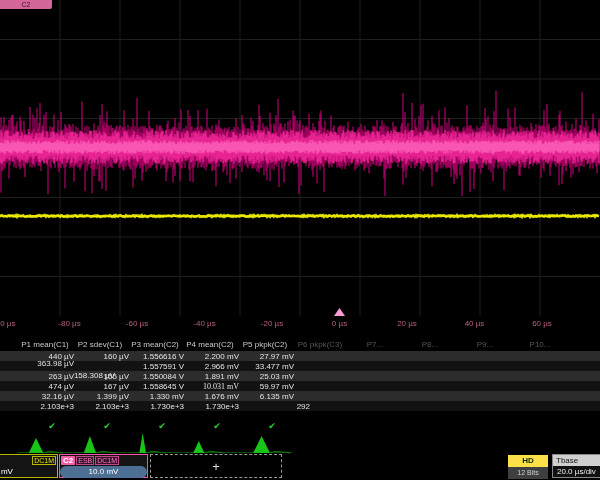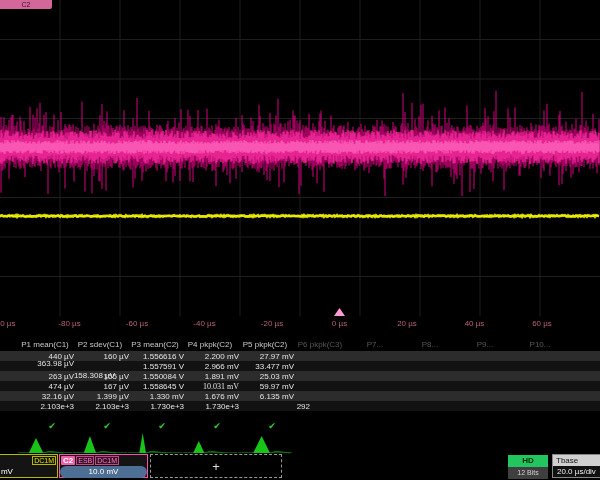--- a/index.html
+++ b/index.html
@@ -24,21 +24,21 @@
   .desc .trow{display:flex;align-items:center;height:11px;gap:1px;padding:0 1px;}
   .desc .vrow{height:12px;font-size:8px;color:#fff;text-align:center;line-height:12px;white-space:nowrap;}
   .c1box{left:-62px;width:120px;border:1px solid #b8b800;}
   .badge-y{border:1px solid #b8b800;color:#e8e400;font-size:7px;padding:0 1px;margin-left:auto;}
   .c2box{left:59px;width:89px;border:1px solid #ff4fa8;}
   .chip-pink{background:#f060a8;color:#fff;font-size:8px;font-weight:bold;padding:0 2px;border-radius:1px;}
   .badge-p{background:#38102a;border:1px solid #c04888;color:#ff7cc0;font-size:7px;padding:0 1px;}
   .c2box .vrow{background:#4e6f94;border-radius:6px;}
   .addbox{position:absolute;left:150px;top:2px;width:132px;height:24px;box-sizing:border-box;
           border:1px dashed #999;color:#ddd;font-size:13px;text-align:center;line-height:24px;cursor:pointer;}
-  .hdbadge{position:absolute;left:508px;top:3px;width:40px;height:12px;background:#22c55e;color:#052805;
+  .hdbadge{position:absolute;left:508px;top:3px;width:40px;height:12px;background:#fde047;color:#052805;
            font-size:8px;font-weight:bold;text-align:center;line-height:12px;cursor:pointer;}
   .hdbits{position:absolute;left:508px;top:15px;width:40px;height:12px;background:#3f3f3f;color:#cfcfcf;
           font-size:7px;text-align:center;line-height:12px;}
   .tbase{position:absolute;left:552px;top:2px;width:110px;height:24px;box-sizing:border-box;border:1px solid #888;
          background:#111;cursor:pointer;}
   .tbase .hd{background:#d0d0d0;color:#111;font-size:8px;height:11px;line-height:11px;padding-left:3px;}
   .tbase .val{color:#eee;font-size:8px;height:12px;line-height:12px;padding-left:4px;white-space:nowrap;}
 </style>
 </head>
 <body>
@@ -113,21 +113,21 @@
       <div class="td" style="left: 73px; top: 62px;">2.103e+3</div>
       <div class="chk" style="left: 78px;">✔</div>
       <div class="th" style="left: 126px;">P3 mean(C2)</div>
       <div class="td" style="left: 128px; top: 12px;">1.556616 V</div>
       <div class="td" style="left: 128px; top: 22px;">1.557591 V</div>
       <div class="td" style="left: 128px; top: 32px;">1.550084 V</div>
       <div class="td" style="left: 128px; top: 42px;">1.558645 V</div>
       <div class="td" style="left: 128px; top: 52px;">1.330 mV</div>
       <div class="td" style="left: 128px; top: 62px;">1.730e+3</div>
       <div class="chk" style="left: 133px;">✔</div>
-      <div class="th" style="left: 181px;">P4 pkpk(C2)</div>
+      <div class="th" style="left: 181px;">P4 mean(C2)</div>
       <div class="td" style="left: 183px; top: 12px;">2.200 mV</div>
       <div class="td" style="left: 183px; top: 22px;">2.966 mV</div>
       <div class="td" style="left: 183px; top: 32px;">1.891 mV</div>
       <div class="td" style="left: 183px; top: 42px; font-family: Liberation Serif, serif;">10.031 mV</div>
       <div class="td" style="left: 183px; top: 52px;">1.676 mV</div>
       <div class="td" style="left: 183px; top: 62px;">1.730e+3</div>
       <div class="chk" style="left: 188px;">✔</div>
       <div class="th" style="left: 236px;">P5 pkpk(C2)</div>
       <div class="td" style="left: 238px; top: 12px;">27.97 mV</div>
       <div class="td" style="left: 238px; top: 22px;">33.477 mV</div>

